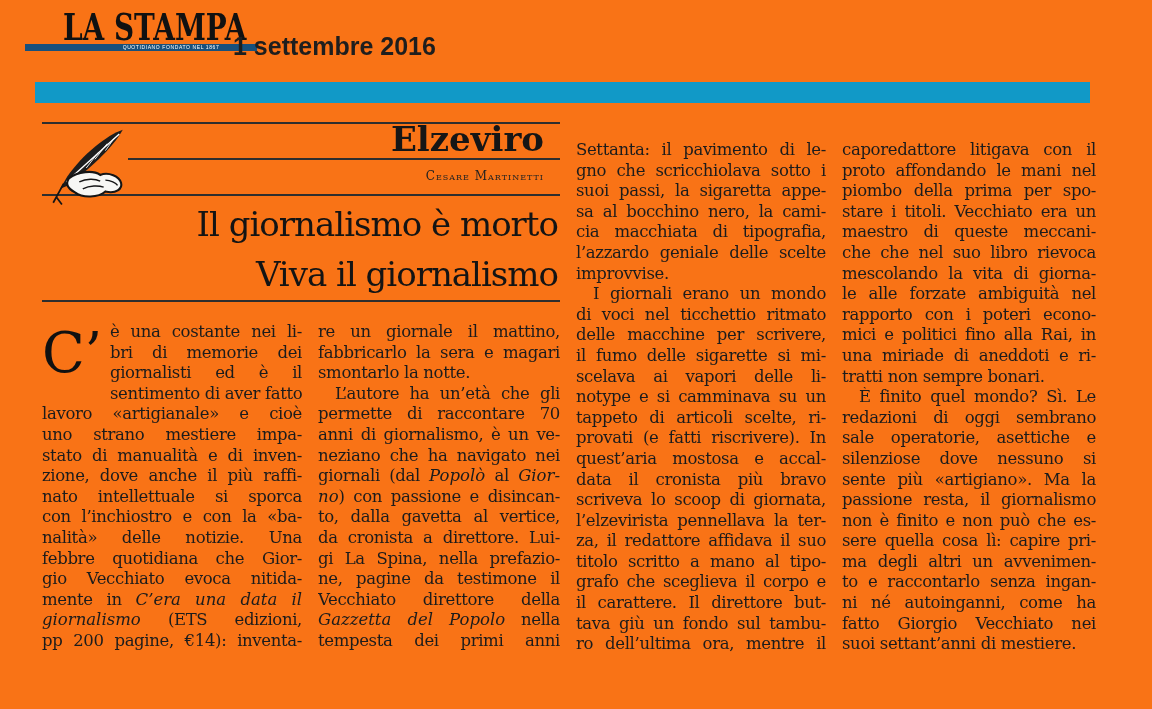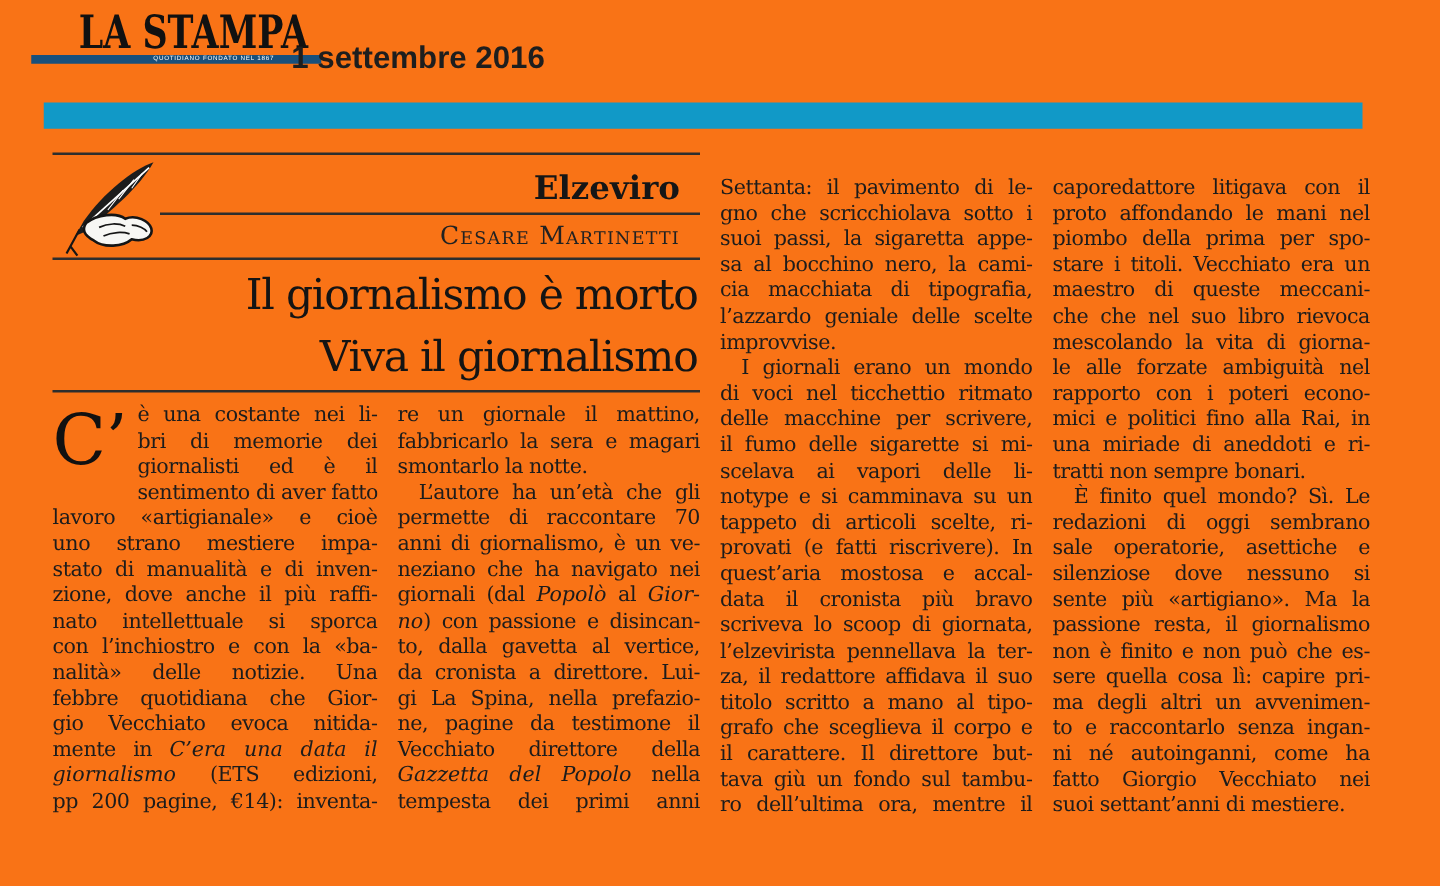--- a/index.html
+++ b/index.html
@@ -19,25 +19,25 @@
   .cyanbar{position:absolute;left:35px;top:82px;width:1055px;height:21px;}
 
   
   .article{position:absolute;left:42px;top:122px;width:1054px;
            display:grid;grid-template-columns:260px 242px 250px 254px;
            grid-template-rows:185px auto;column-gap:16px;}
   .a-header{grid-column:1 / 3;grid-row:1;position:relative;}
   .rule{border-top:2.5px solid #2e2e2e;height:0;}
   .rule.gapped{margin-left:86px;}
   .quill{position:absolute;left:2px;top:6px;width:88px;height:80px;}
-  .rubric{margin-top:12px;text-align:right;padding-right:16px;font-weight:bold;
-          font-size:26px;line-height:30px;color:#161616;}
+  .rubric{margin-top:0;text-align:right;padding-right:16px;font-weight:bold;
+          font-size:34px;line-height:30px;color:#161616;}
   .rule2{margin-top:4px;}
   .byline{margin-top:6px;text-align:right;padding-right:16px;font-variant:small-caps;
-          font-size:20px;letter-spacing:1px;line-height:20px;color:#222;}
+          font-size:12px;letter-spacing:1px;line-height:20px;color:#222;}
   .rule3{margin-top:8px;}
   .headline{margin-top:6px;text-align:right;padding-right:2px;font-size:34px;
             line-height:44px;letter-spacing:-1px;color:#141414;white-space:nowrap;}
   .rule4{margin-top:4px;}
 
   .bodycol{font-size:16.5px;line-height:20.6px;letter-spacing:-0.35px;color:#1c1c1c;}
   .col1{grid-column:1;grid-row:2;padding-top:15px;}
   .col2{grid-column:2;grid-row:2;padding-top:15px;}
   .col3{grid-column:3;grid-row:1 / 3;padding-top:18px;}
   .col4{grid-column:4;grid-row:1 / 3;padding-top:18px;}

